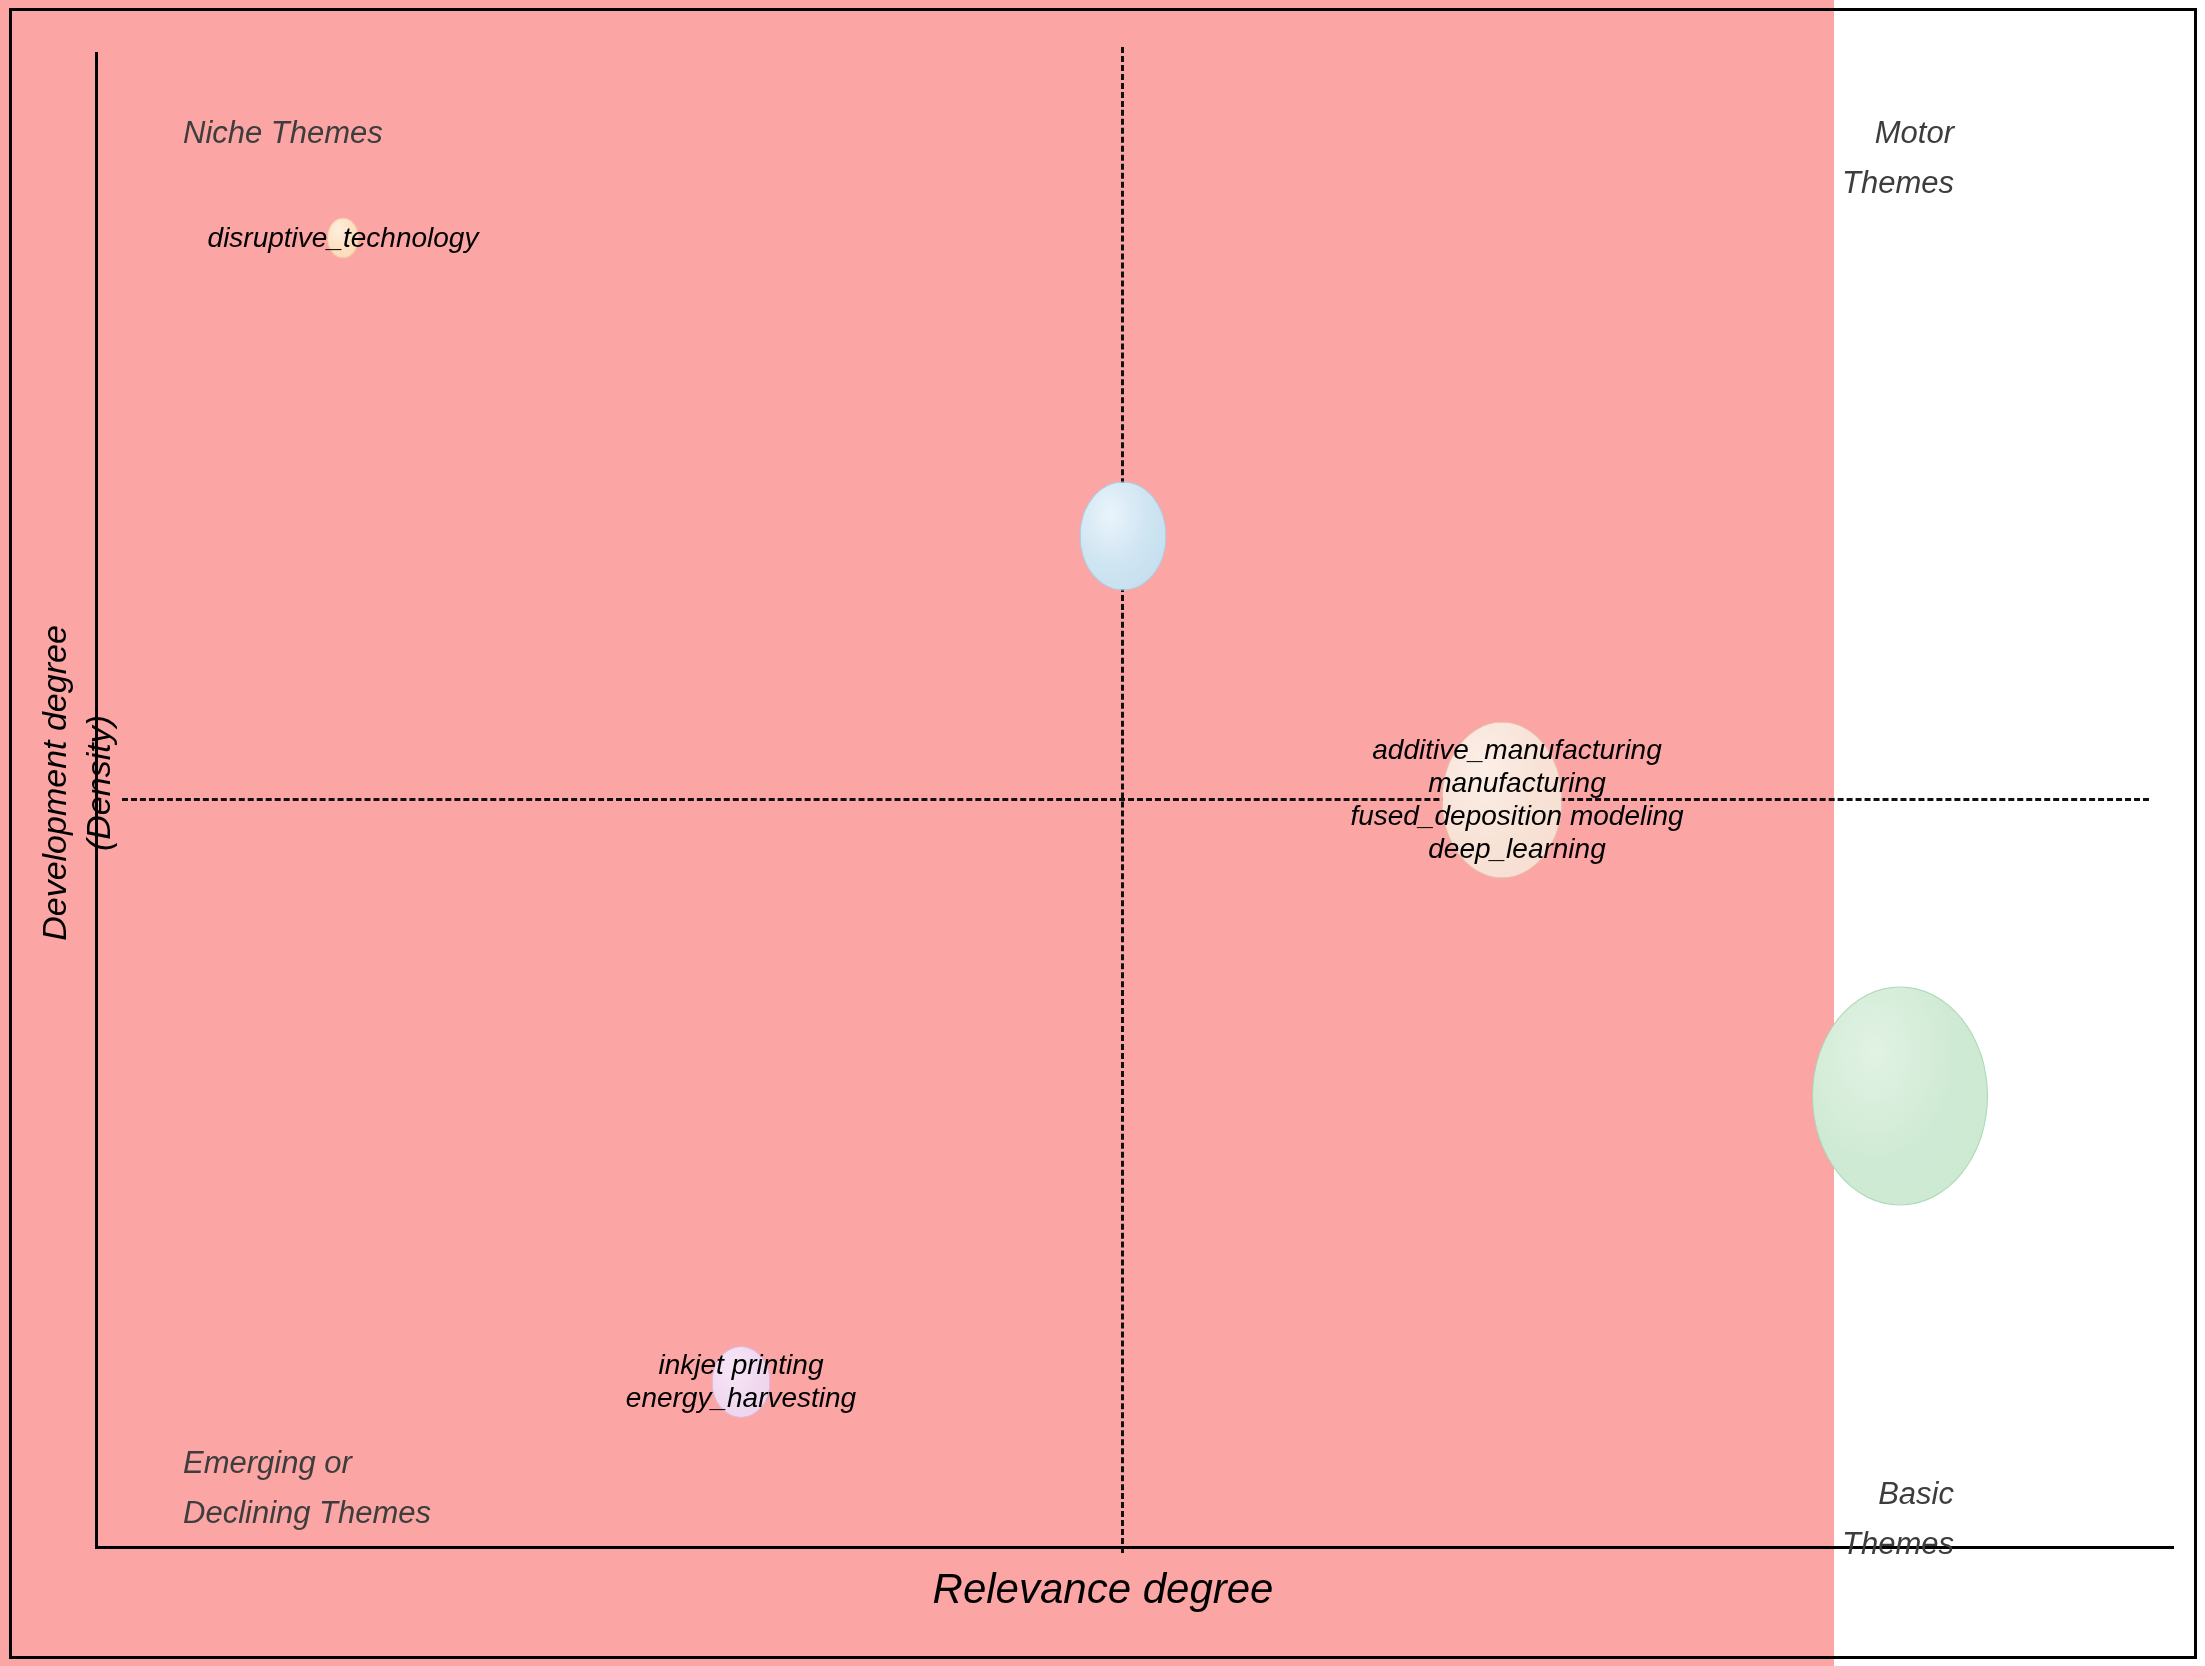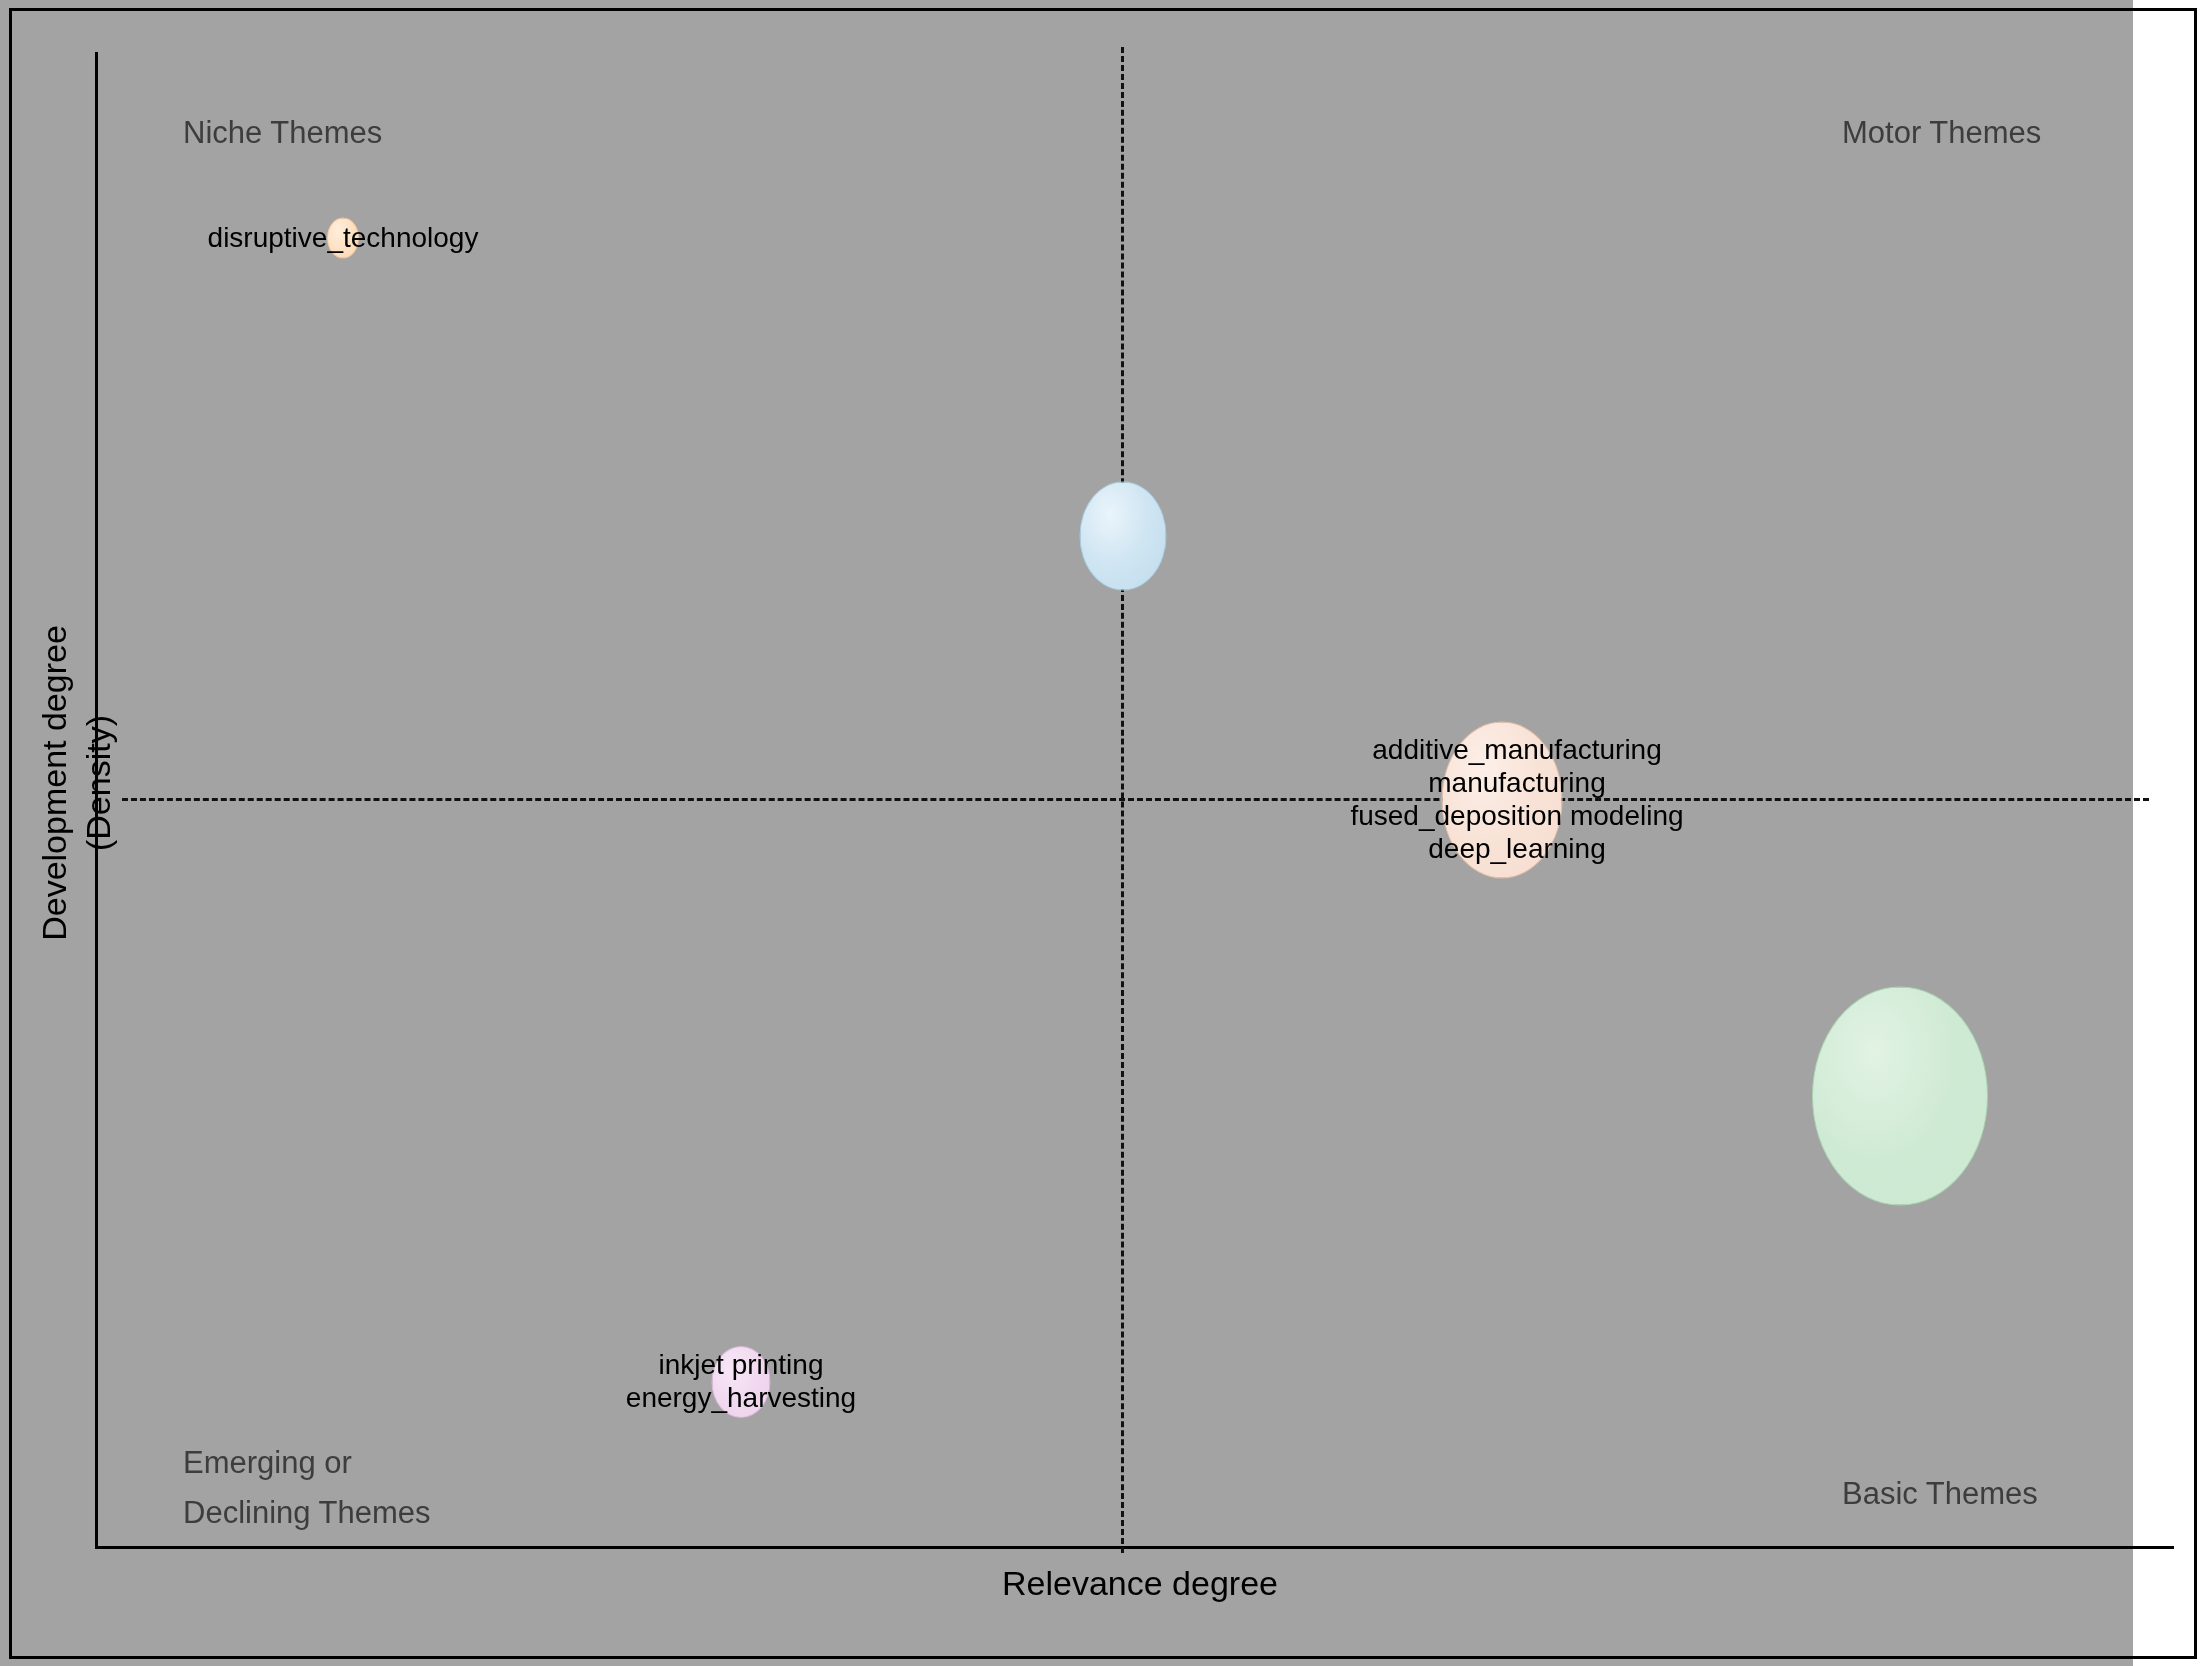--- a/index.html
+++ b/index.html
@@ -10,24 +10,25 @@
   }
   body {
     width: 2205px;
     height: 1667px;
     font-family: "Liberation Sans", sans-serif;
     overflow: hidden;
   }
 
   #figure {
     position: relative;
-    width: 2133px;
+    width: 1834px;
     height: 1667px;
-    background: #a3a3a3;
+    background: #fca5a5;
     box-sizing: border-box;
+    font-style: italic;
   }
 
   
   .outer-frame {
     position: absolute;
     left: 8.7px;
     top: 7.6px;
     width: 2188px;
     height: 1651px;
     border: 3.3px solid #000000;
@@ -67,25 +68,25 @@
     left: 122px;
     top: 798px;
     width: 2027px;
     height: 0;
     border-top: 3.3px dashed #111111;
   }
 
   
   .axis-title-x {
     position: absolute;
-    left: 868px;
+    left: 831px;
     top: 1562px;
     width: 544px;
     text-align: center;
-    font-size: 34px;
+    font-size: 42px;
     color: #000000;
     line-height: 1.28;
   }
   .axis-title-y {
     position: absolute;
     left: -375px;
     top: 783px;
     width: 816px;
     text-align: center;
     font-size: 34px;

